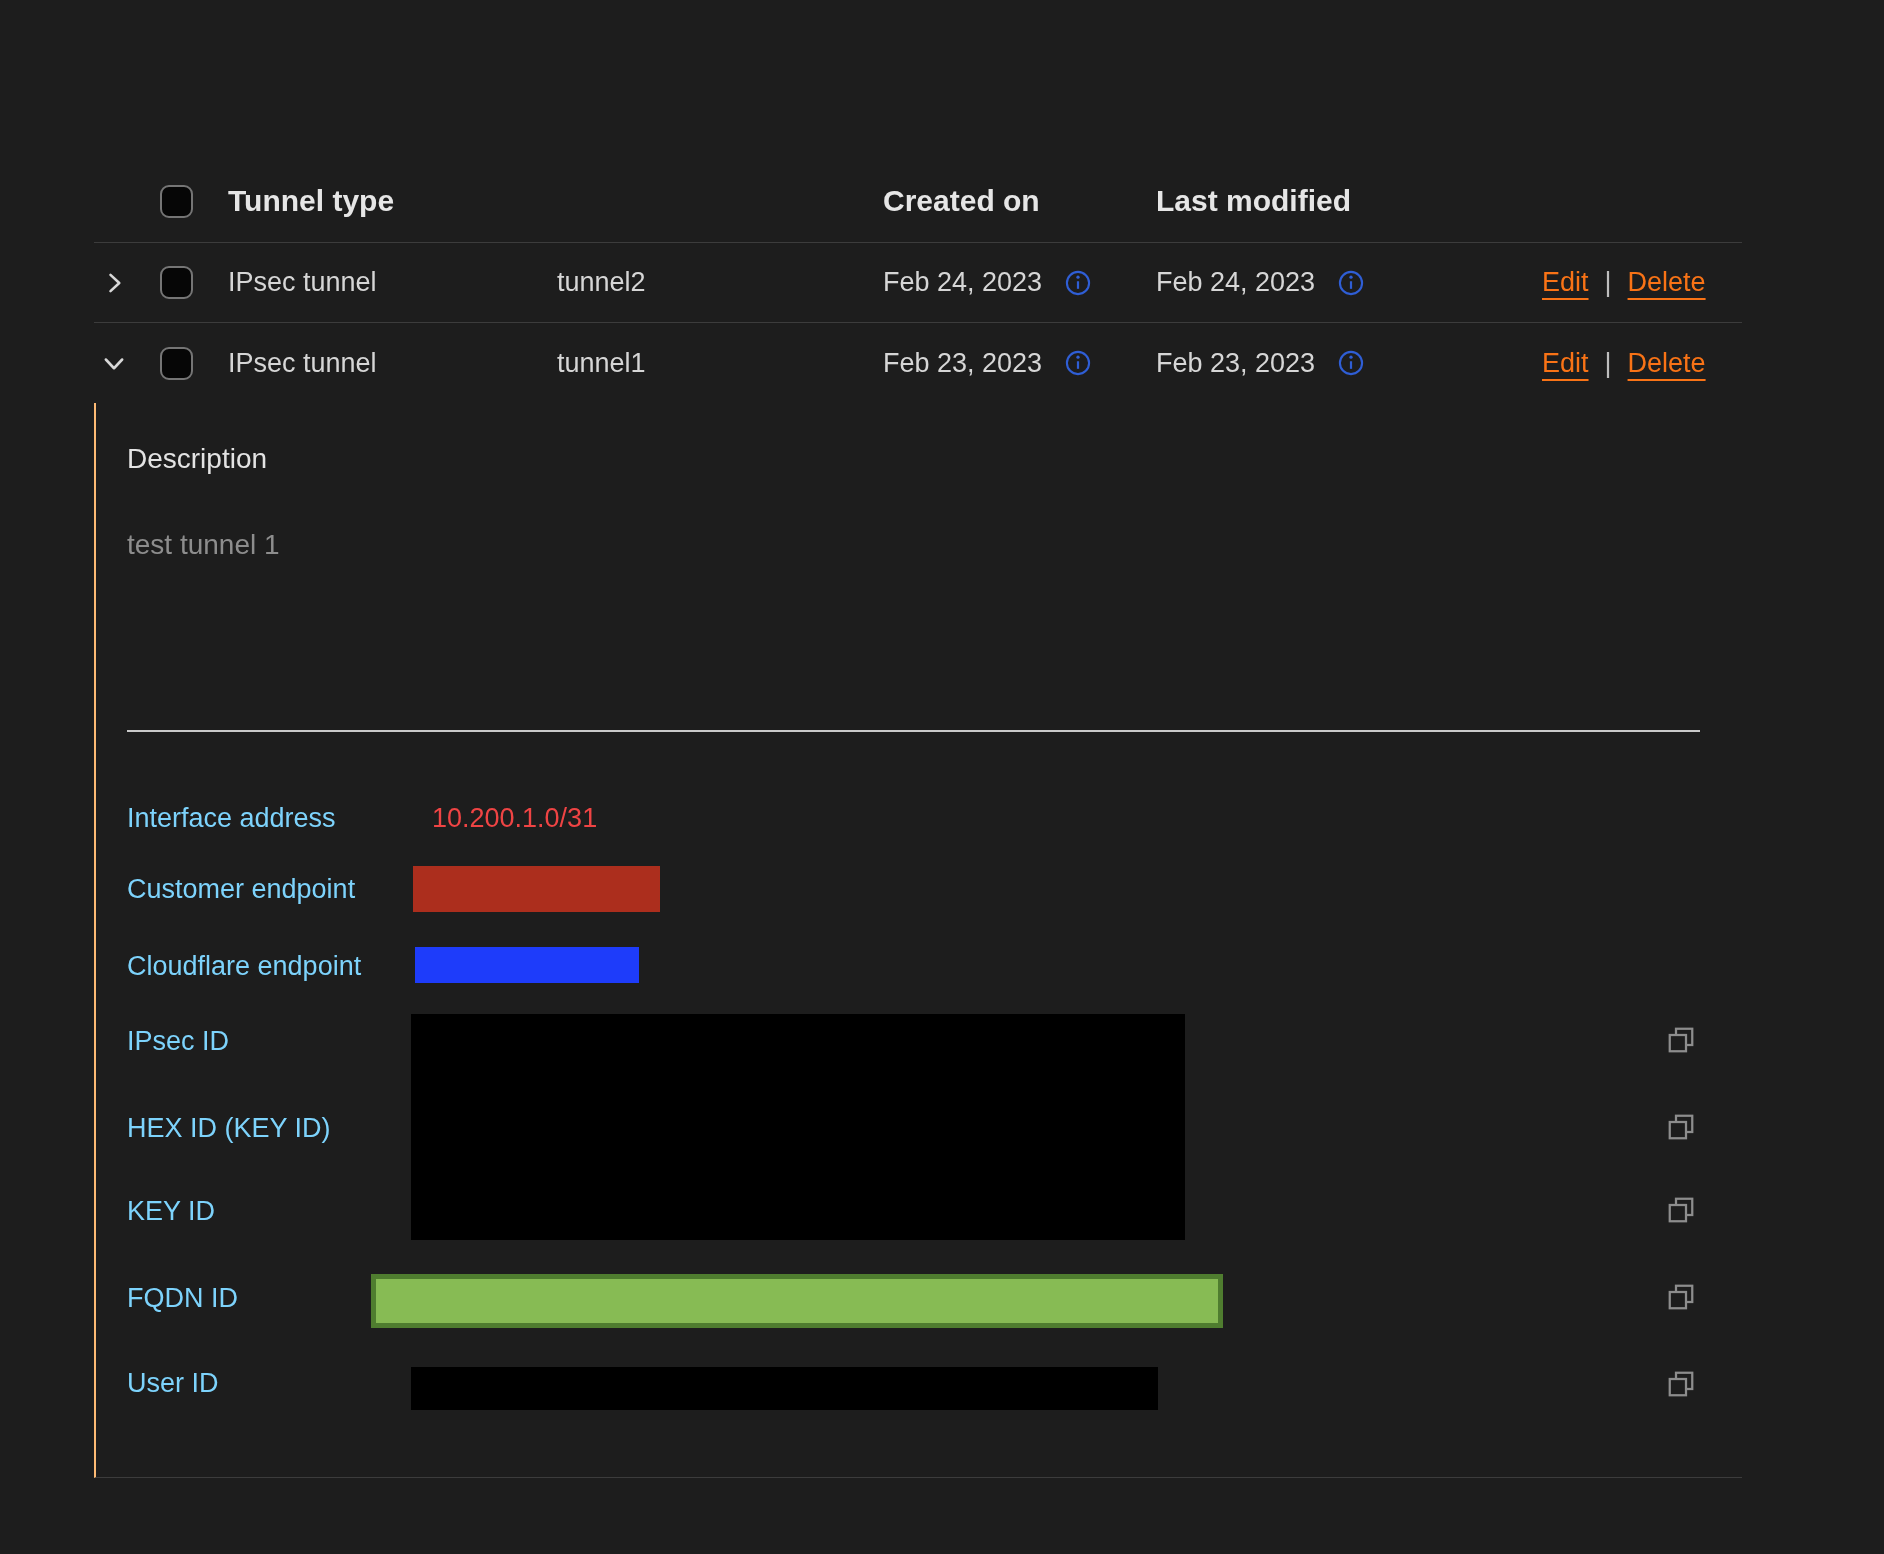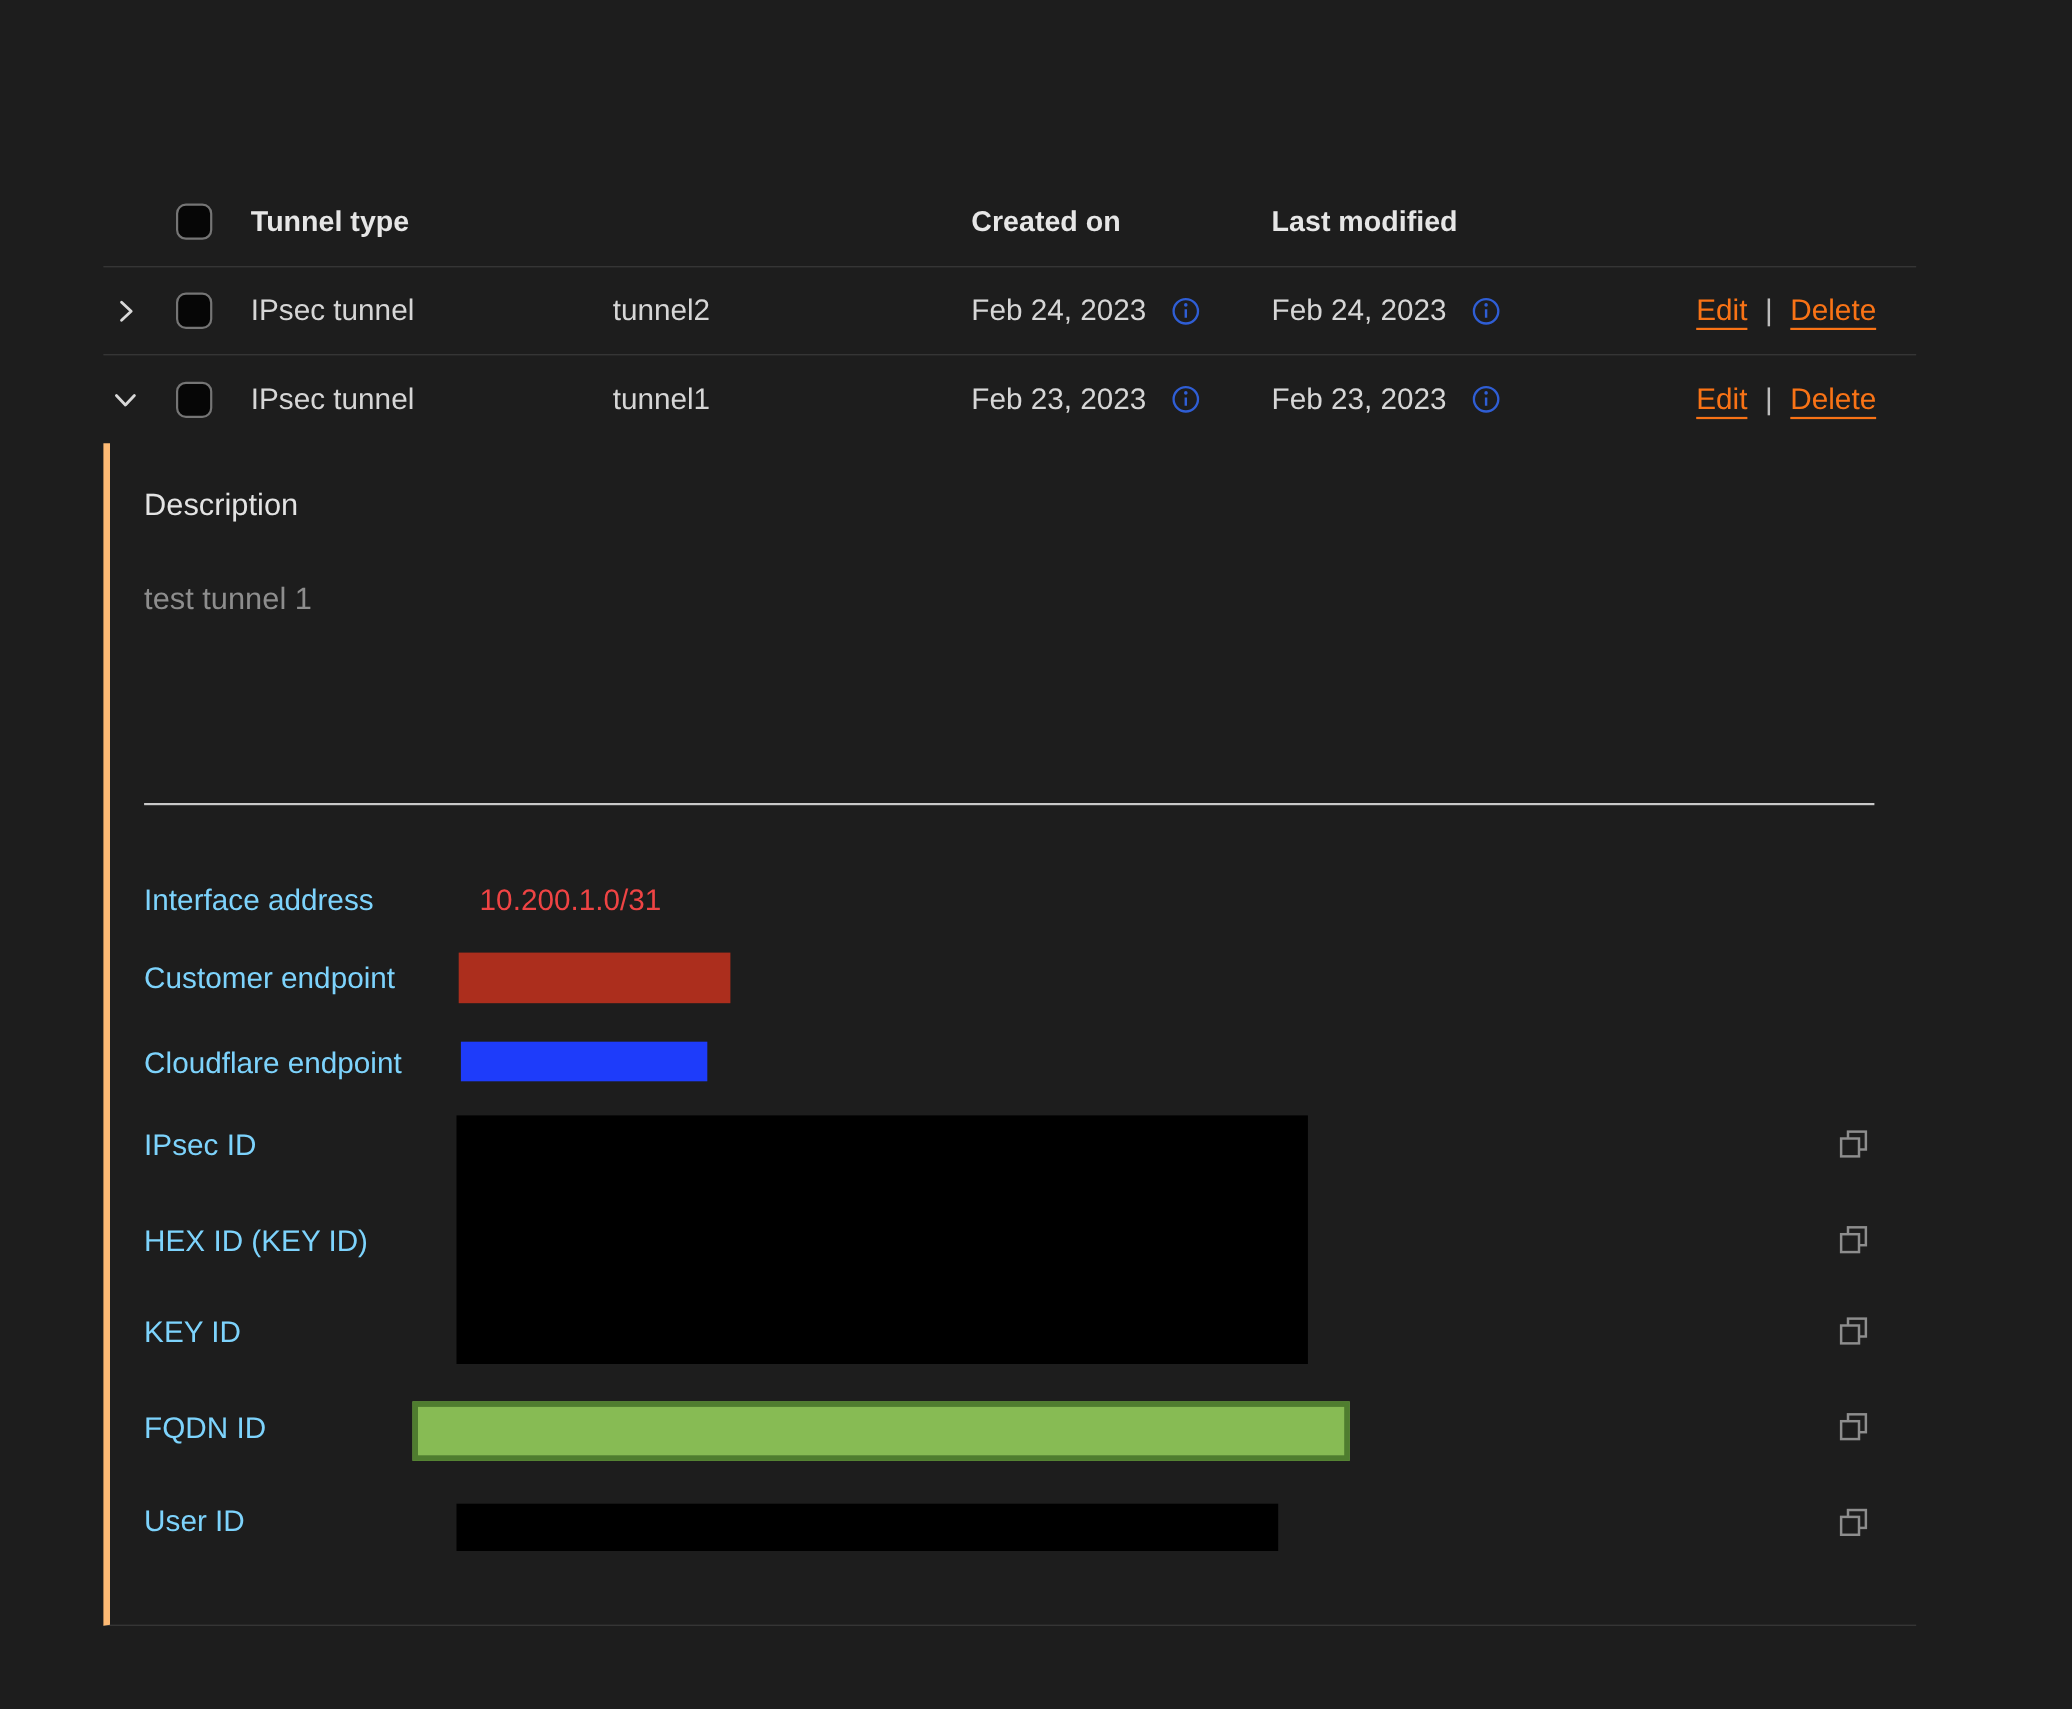--- a/index.html
+++ b/index.html
@@ -16,42 +16,42 @@
     border:2px solid #4d7ef2; border-radius:10px; background:transparent;
     color:#5e8ff5; font-size:28px; font-family:inherit;
     display:flex; align-items:center; justify-content:center; gap:13px;
     cursor:pointer;
   }
   .plus-glyph { display:flex; align-items:center; }
   
   .t-row { position:absolute; left:94px; width:1648px; }
   .t-row .cell { position:absolute; top:0; height:100%; display:flex; align-items:center; }
   .header-row { top:160px; height:83px; border-bottom:1px solid #3c3c3c; }
-  .header-row .cell { font-weight:bold; color:#e6e6e6; font-size:26px;text-align:center; }
+  .header-row .cell { font-weight:bold; color:#e6e6e6; font-size:30px;text-align:center; }
   .data-row1 { top:243px; height:80px; border-bottom:1px solid #3c3c3c; }
   .data-row2 { top:323px; height:80px; }
   .data-row1 .cell, .data-row2 .cell { font-size:27px; color:#d6d6d6; }
   .c-expander { left:6px; width:40px; cursor:pointer; }
   .c-check { left:66px; }
   .c-type { left:134px; }
   .c-name { left:463px; }
   .c-created { left:789px; gap:22px; }
   .c-modified { left:1062px; gap:22px; }
   .c-actions { left:1448px; gap:16px; font-size:27px; }
   .checkbox {
     width:33px; height:33px; border:2px solid #757575; border-radius:9px;
     background:#060606; cursor:pointer;
   }
   .action-link { color:#f97316; text-decoration:underline; text-underline-offset:7px;
     text-decoration-thickness:2px; cursor:pointer; }
   .action-sep { color:#bdbdbd; }
   
   .expanded-panel {
     position:absolute; left:94px; top:403px; width:1648px; height:1075px;
-    border-left:6px solid #fdba74; border-bottom:1px solid #3c3c3c;text-decoration:underline;
+    border-left:2px solid #fdba74; border-bottom:1px solid #3c3c3c;text-decoration:underline;
   }
   .ep-abs { position:absolute; }
   .desc-label { left:31px; top:40px; font-size:28px; color:#e3e3e3; }
   .desc-value { left:31px; top:126px; font-size:28px; color:#8d8d8d; }
   .health-btn {
     left:31px; top:195px; width:316px; height:66px;
     border:2px solid #4d7ef2; border-radius:10px; background:transparent;
     color:#5e8ff5; font-size:27px; font-family:inherit; cursor:pointer;
     display:flex; align-items:center; justify-content:center;
   }

